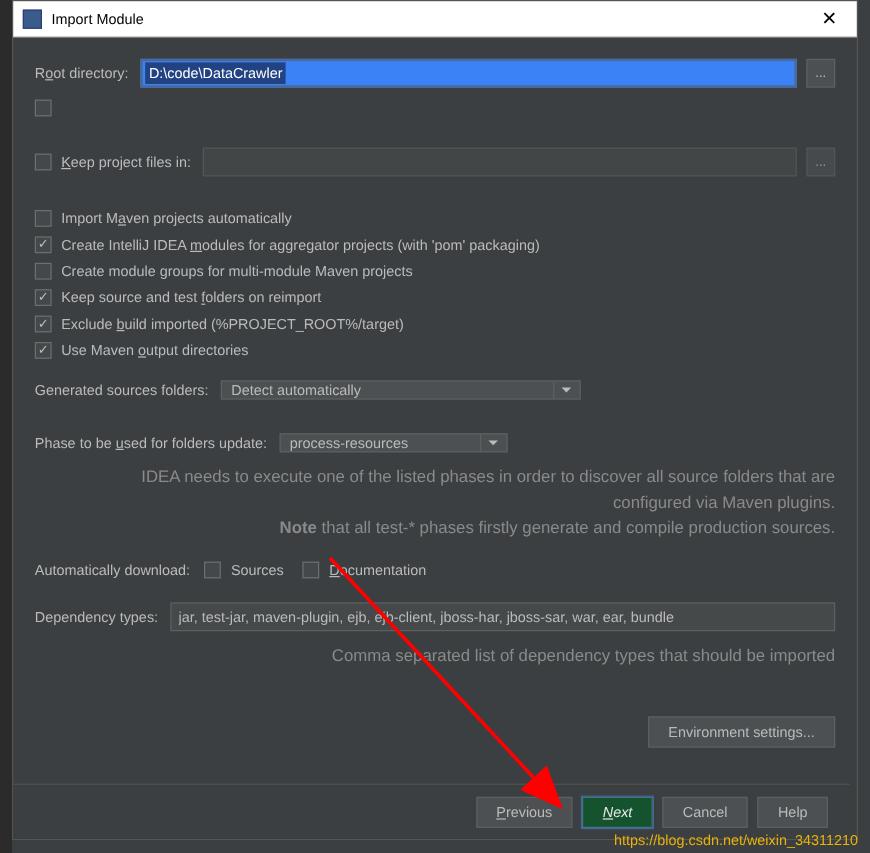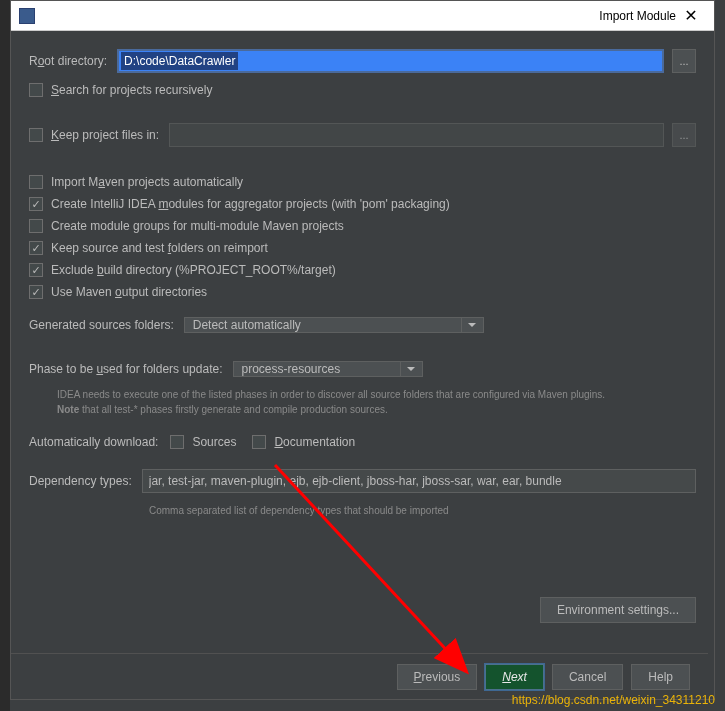--- a/index.html
+++ b/index.html
@@ -35,21 +35,21 @@
       background: #3a5b8c;
       border: 1px solid #2a4070;
       margin-right: 8px;
       display: flex;
       align-items: center;
       justify-content: center;
       color: #fff;
       font-size: 10px;
       font-weight: bold;
     }
-    .titlebar-title { color: #000; font-size: 12px; flex: 1; text-align: right; }
+    .titlebar-title { color: #000; font-size: 12px; flex: 1; }
     .titlebar-close {
       font-size: 16px; color: #000;
       width: 30px; text-align: center;
       cursor: pointer;
     }
     .content {
       padding: 18px 18px 10px 18px;
     }
     .row {
       display: flex;
@@ -136,24 +136,25 @@
       top: 0;
     }
     .dropdown-arrow::after {
       content: "";
       border-left: 4px solid transparent;
       border-right: 4px solid transparent;
       border-top: 4px solid #bbbbbb;
     }
     .help-text {
       color: #8a8a8a;
-      font-size: 10px;
+      font-size: 14px;
       padding-left: 28px;
       line-height: 1.5;
       margin-top: 4px;
+      text-align: right;
     }
     .bottom-bar {
       position: absolute;
       bottom: 0;
       left: 0;
       right: 6px;
       height: 46px;
       background: #3c3f41;
       border-top: 1px solid #515151;
       display: flex;
@@ -225,21 +226,20 @@
     <div class="row">
       <span class="label"><span>R</span><span class="underline">o</span><span>ot directory:</span></span>
       <div class="input-root" style="height:24px;padding:1px 2px;">
         <span>D:\code\DataCrawler</span>
       </div>
       <div class="browse-btn">...</div>
     </div>
 
     <div class="checkbox-row">
       <div class="checkbox"></div>
-      <span class="label"><span class="underline">S</span><span>earch for projects recursively</span></span>
     </div>
 
     <div class="section-gap"></div>
 
     <div class="row">
       <div class="checkbox"></div>
       <span class="label"><span class="underline">K</span><span>eep project files in:</span></span>
       <input class="input-text" style="flex: 1 1 0%; margin-left: 10px; opacity: 0.7;" value="">
       <div class="browse-btn" style="opacity:0.7;">...</div>
     </div>
@@ -258,21 +258,21 @@
         <div class="checkbox-row">
           <div class="checkbox"></div>
           <span class="label"><span>Create module </span><span class="underline">g</span><span>roups for multi-module Maven projects</span></span>
         </div>
         <div class="checkbox-row">
           <div class="checkbox checked"></div>
           <span class="label"><span>Keep source and test </span><span class="underline">f</span><span>olders on reimport</span></span>
         </div>
         <div class="checkbox-row">
           <div class="checkbox checked"></div>
-          <span class="label"><span>Exclude </span><span class="underline">b</span><span>uild directory (%PROJECT_ROOT%/target)</span></span>
+          <span class="label"><span>Exclude </span><span class="underline">b</span><span>uild imported (%PROJECT_ROOT%/target)</span></span>
         </div>
         <div class="checkbox-row">
           <div class="checkbox checked"></div>
           <span class="label"><span>Use Maven </span><span class="underline">o</span><span>utput directories</span></span>
         </div>
       </div>
 
     <div style="height:10px;"></div>
 
     <div class="row">

